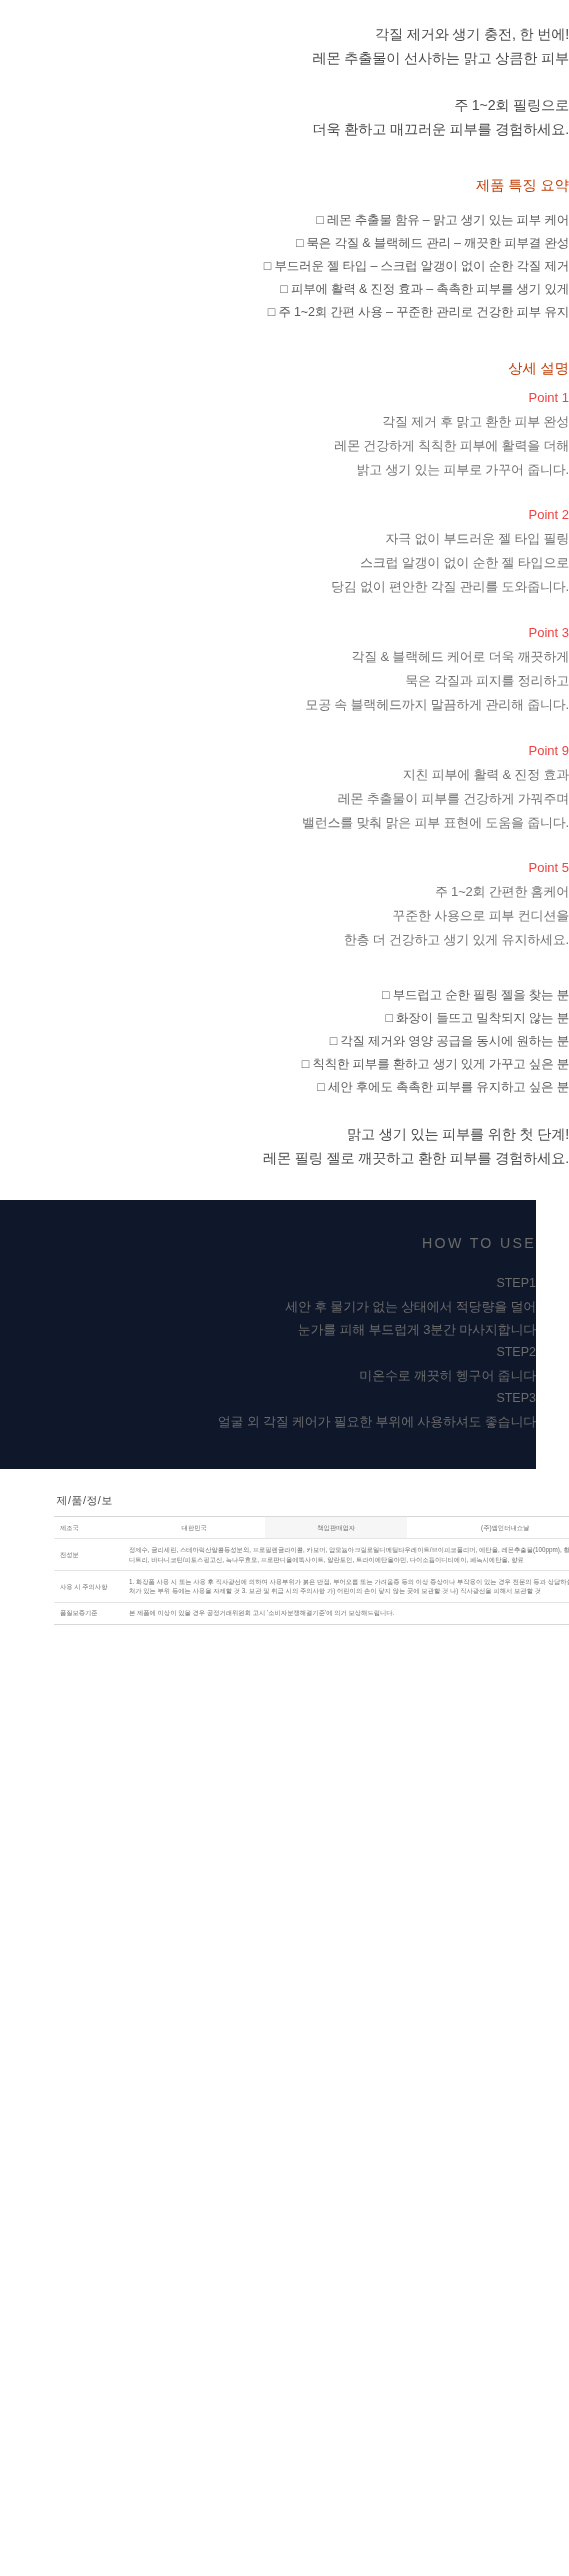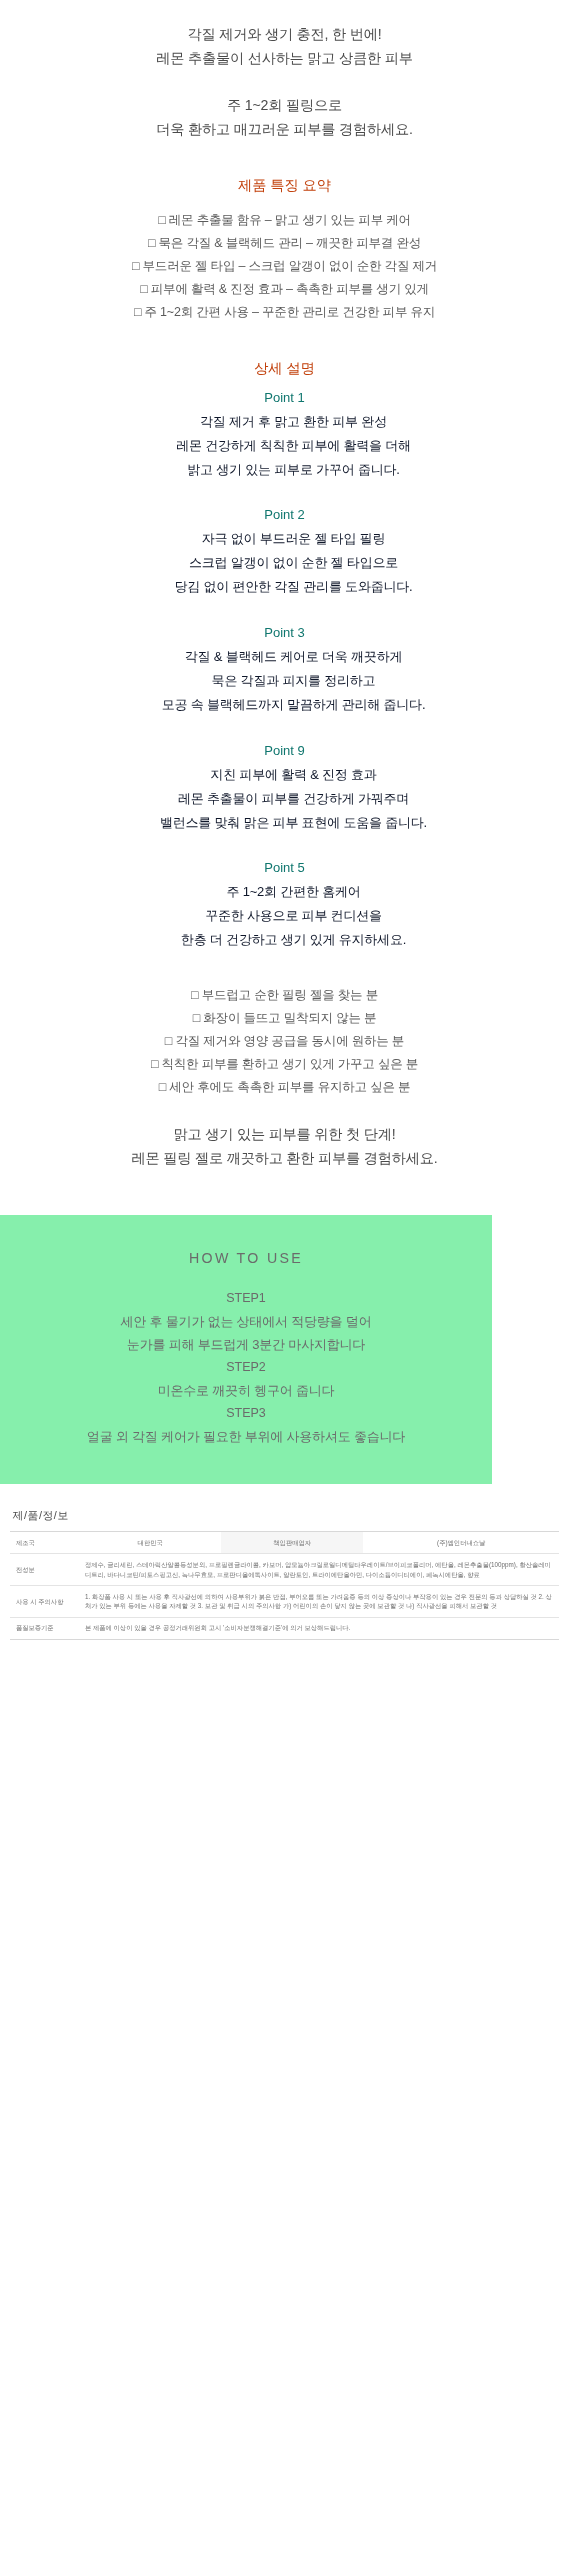--- a/index.html
+++ b/index.html
@@ -7,67 +7,67 @@
     margin: 0; padding: 0;
     width: 569px;
     background: #ffffff;
     font-family: "Liberation Sans", sans-serif;
   }
   body { width: 569px; min-height: 2576px; }
 
   .page { width: 569px; position: relative; }
 
   
-  .center { text-align: center; }
+  .center { text-align: right; }
   .block { width: 569px; }
 
   .lead {
     color: #4a4a4a;
     font-size: 14.2px;
     line-height: 24px;
     letter-spacing: -0.2px;
   }
   .sec-title {
     color: #c2410c;
     font-size: 14.2px;
     line-height: 24px;
   }
   .body-line {
-    color: #0f172a;
+    color: #737373;
     font-size: 13px;
     line-height: 24px;
     letter-spacing: -0.2px;
     padding-left: 18px;
   }
   .point-label {
-    color: #0f766e;
+    color: #ef4444;
     font-size: 13px;
     line-height: 24px;
     margin-top: 21.6px;
   }
   .bullet-line {
     color: #5a5a5a;
     font-size: 12.5px;
     line-height: 23px;
     letter-spacing: -0.2px;
   }
 
   .gap-s { height: 12.5px; }
   .gap-m { height: 23px; }
   .gap-l { height: 32px; }
 
   
   .hero { padding-top: 21.6px; }
 
   
   .howto {
-    background: #86efac;
-    width: 492px;
+    background: #0f172a;
+    width: 536px;
     padding: 32px 0 36px 0;
-    margin-top: 45px;
+    margin-top: 30px;
   }
   .howto-title {
     color: #6b6b6b;
     font-size: 14.2px;
     letter-spacing: 2.3px;
     line-height: 23px;
     margin-bottom: 17px;
   }
   .step-label {
     color: #6b6b6b;
@@ -75,21 +75,21 @@
     line-height: 23px;
   }
   .step-text {
     color: #6b6b6b;
     font-size: 13px;
     line-height: 23px;
     letter-spacing: -0.2px;
   }
 
   
-  .info-wrap { padding: 25px 10.2px 23px 10.2px; }
+  .info-wrap { padding: 25px 10.2px 23px 10.2px; margin-left: 44px; }
   .info-heading {
     color: #4a4a4a;
     font-size: 10.8px;
     letter-spacing: 0.6px;
     margin: 0 0 8px 2.3px;
   }
   table.info {
     width: 549px;
     border-collapse: collapse;
     table-layout: fixed;

